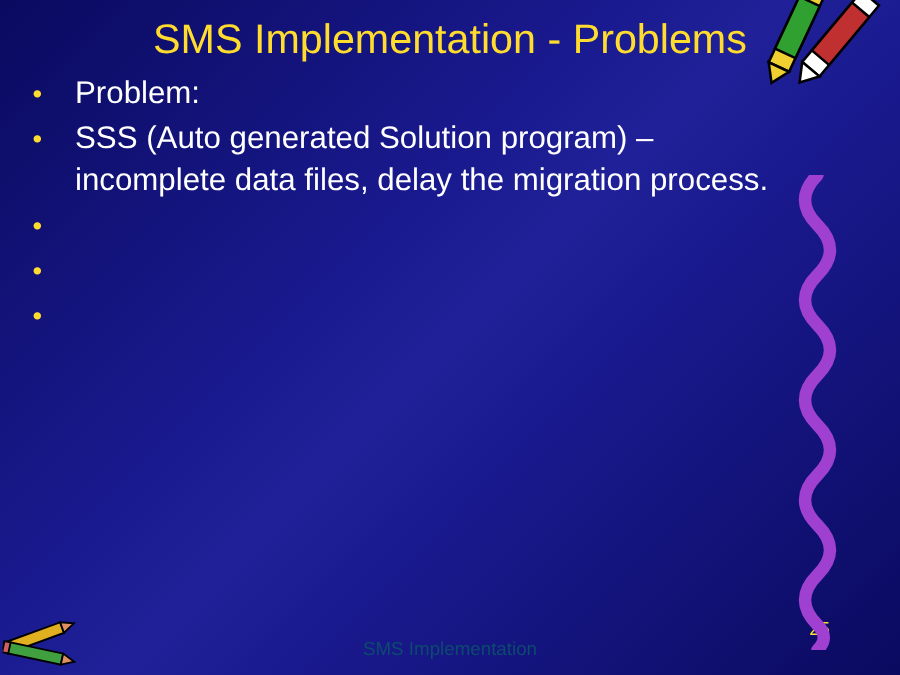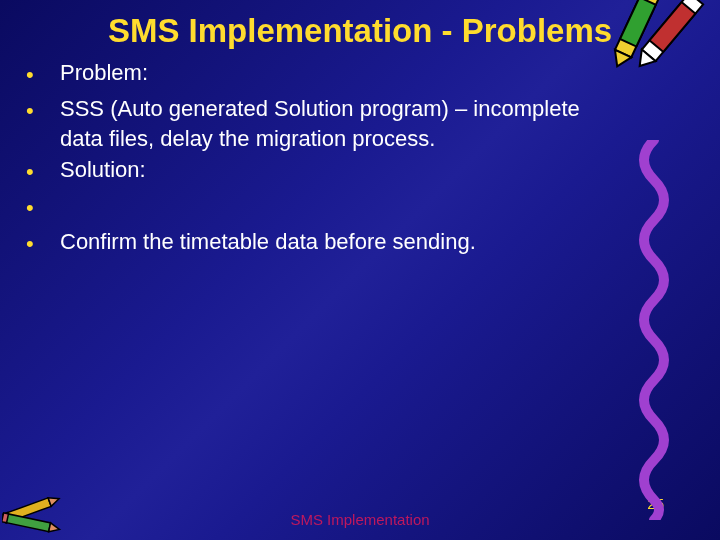--- a/index.html
+++ b/index.html
@@ -14,52 +14,52 @@
     font-family: "Comic Sans MS", "Comic Sans", cursive, sans-serif;
     color: #ffdc2e;
     position: relative;
   }
   .title {
     font-size: 33px;
     color: #ffdc2e;
     text-align: center;
     padding-top: 12px;
     padding-bottom: 8px;
-    font-weight: 700;
+    font-weight: 400;
   }
   .content {
     padding-left: 26px;
     padding-right: 100px;
   }
   .bullet-row {
     display: flex;
     align-items: flex-start;
     margin-bottom: 2px;
   }
   .bullet-dot {
     font-family: Arial, sans-serif;
     font-size: 22px;
     color: #ffdc2e;
     width: 34px;
     flex: none;
     line-height: 34px;
   }
   .bullet-text {
-    font-size: 22px;
+    font-size: 25px;
     color: #ffffff;
     line-height: 1.35;
   }
   .footer-text {
     position: absolute;
     bottom: 12px;
     left: 0;
     width: 100%;
     text-align: center;
     font-size: 15px;
-    color: #be185d;
+    color: #0c4a6e;
   }
   .page-number {
     position: absolute;
     bottom: 28px;
     right: 56px;
     font-size: 15px;
     color: #ffdc2e;
   }
   
   .crayons-top-right {
@@ -87,28 +87,26 @@
   <div class="bullet-row">
     <div class="bullet-dot">•</div>
     <div class="bullet-text">Problem:</div>
   </div>
   <div class="bullet-row">
     <div class="bullet-dot">•</div>
     <div class="bullet-text">SSS (Auto generated Solution program) – incomplete data files, delay the migration process.</div>
   </div>
   <div class="bullet-row">
     <div class="bullet-dot">•</div>
-    <div class="bullet-text">Solution:</div>
   </div>
   <div class="bullet-row">
     <div class="bullet-dot">•</div>
   </div>
   <div class="bullet-row">
     <div class="bullet-dot">•</div>
-    <div class="bullet-text">Confirm the timetable data before sending.</div>
   </div>
 </div>
 
 <div class="footer-text">SMS Implementation</div>
 <div class="page-number">25</div>
 
 <svg class="crayons-top-right" width="120" height="100" viewBox="0 0 120 100">
   <g transform="rotate(25 60 30)">
     <rect x="40" y="0" width="18" height="70" fill="#f0d030" stroke="#000" stroke-width="2"></rect>
     <rect x="40" y="12" width="18" height="46" fill="#30a030" stroke="#000" stroke-width="2"></rect>

